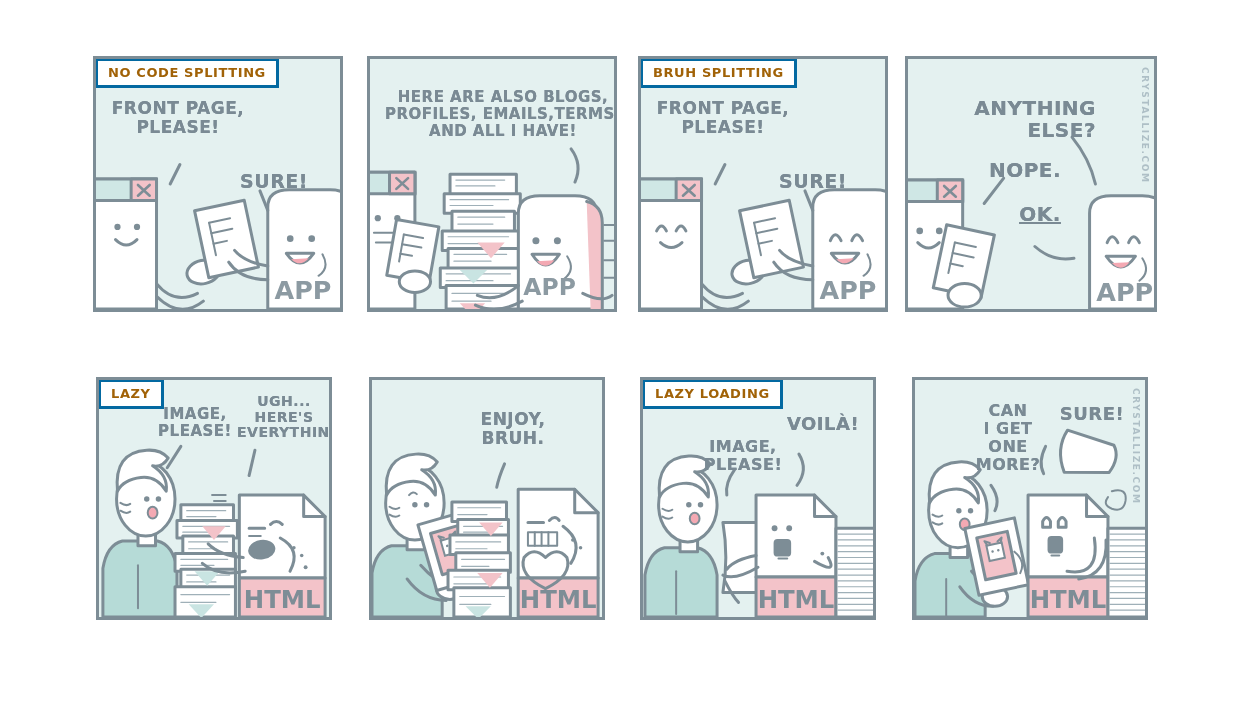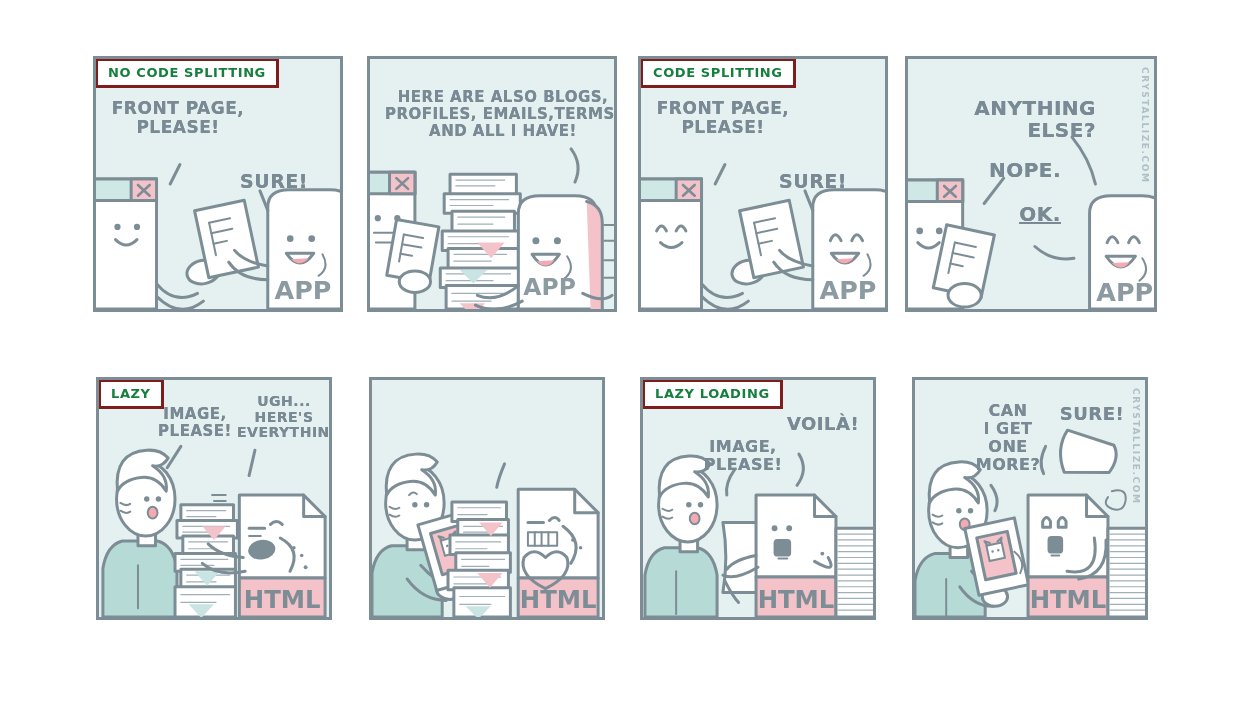--- a/index.html
+++ b/index.html
@@ -16,27 +16,27 @@
     background:#e4f1f0;
     border:3px solid #7d8d96;
     box-sizing:border-box;
     overflow:hidden;
   }
 
   
   .label-box{
     position:absolute;left:-1px;top:-1px;
     background:#ffffff;
-    border:3px solid #7f1d1d;
+    border:3px solid #0369a1;
     box-sizing:border-box;
     padding:4px 10px 5px 10px;
     font-weight:bold;
     font-size:13px;
     letter-spacing:.6px;
-    color:#15803d;
+    color:#a16207;
     white-space:nowrap;
     z-index:6;
   }
 
   
   .say{
     position:absolute;
     color:#7a8a94;
     font-weight:bold;
     letter-spacing:.5px;
@@ -222,21 +222,21 @@
         <path d="M200 205 q9 9 18 -1" class="mouthpink" stroke="none"></path>
         <path d="M232 200 q8 14 -4 22" class="s2"></path>
         <text x="212" y="246" class="apptxt" font-size="26" text-anchor="middle">APP</text>
         <path d="M176 212 q-24 -4 -34 -16" class="s"></path>
         <path d="M176 226 q-28 0 -40 -18" class="s"></path>
       </g>
       <path d="M76 128 l10 -20" class="s"></path>
       <path d="M168 135 l8 20" class="s"></path>
     </svg>
 
-    <div class="label-box">CODE SPLITTING</div>
+    <div class="label-box">BRUH SPLITTING</div>
 
     <div class="say" style="left:12px;top:40px;width:140px;font-size:17px;">FRONT PAGE,
 PLEASE!</div>
     <div class="say" style="left:122px;top:112px;width:100px;font-size:19px;">SURE!</div>
   </div>
 
   <div class="panel" style="left:905px;top:56px;width:252px;height:256px;">
     <svg class="art" viewBox="0 0 252 256" preserveAspectRatio="none">
       <g>
         <rect x="-40" y="124" width="96" height="132" class="wf"></rect>
@@ -393,20 +393,22 @@
         <path d="M167 156 v14 M174 156 v14 M181 156 v14" class="s2"></path>
         <path d="M196 150 q22 16 8 38" class="s"></path>
         <circle cx="206" cy="164" r="1.8" class="dk"></circle>
         <circle cx="214" cy="172" r="1.8" class="dk"></circle>
 
         <path d="M156 182 q10 -12 22 0 q12 -12 22 0 q6 18 -22 32 q-28 -14 -22 -32 z" class="s"></path>
       </g>
       <path d="M136 86 q-6 14 -8 24" class="s"></path>
     </svg>
 
+    <div class="say" style="left:86px;top:30px;width:110px;font-size:17px;">ENJOY,
+BRUH.</div>
   </div>
 
   <div class="panel" style="left:640px;top:377px;width:236px;height:243px;">
     <svg class="art" viewBox="0 0 236 243" preserveAspectRatio="none">
       <g>
         <path d="M22 172 q-16 4 -20 28 v43 h74 v-43 q-4 -24 -20 -28 z" class="teal"></path>
         <path d="M38 176 v-16 h18 v16 z" class="wf"></path>
         <ellipse cx="46" cy="128" rx="30" ry="38" class="wf"></ellipse>
         <path d="M17 120 q-4 -40 30 -42 q14 -1 22 8 q-6 10 -16 8 q16 10 14 26 q-10 -16 -26 -14 q-18 2 -24 14 z" class="wf"></path>
         <circle cx="47" cy="128" r="2.8" class="dk"></circle>

